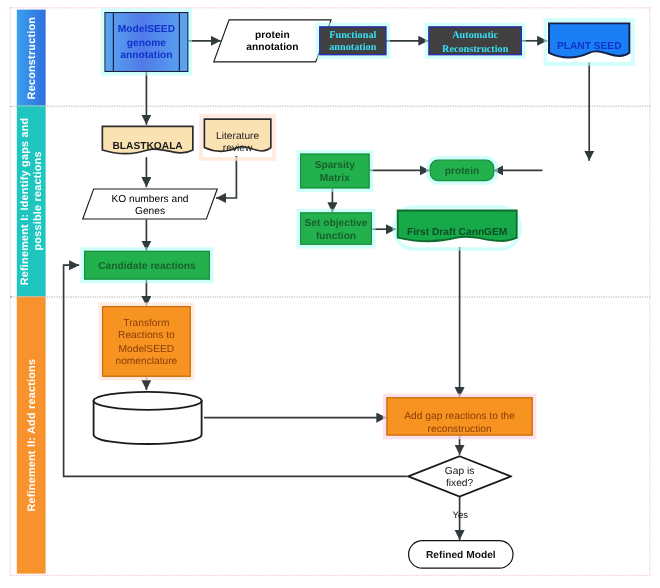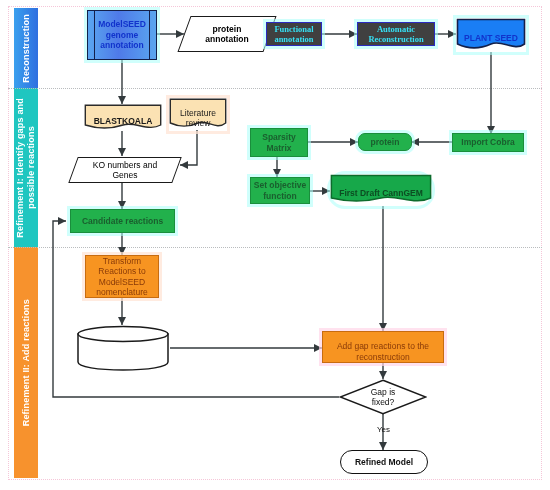--- a/index.html
+++ b/index.html
@@ -207,21 +207,21 @@
     <span class="pshape"></span>
     <span class="ptext" style="font-weight:bold;">protein
 annotation</span>
   </div>
 
   <div class="node box-blue glow-cyan" style="left:266px;top:22px;width:56px;height:24px;">
     <span>Functional
 annotation</span>
   </div>
 
-  <div class="node box-blue glow-cyan" style="left:357px;top:22px;width:78px;height:24px;">
+  <div class="node box-blue glow-cyan" style="left:357px;top:22px;width:78px;height:24px;align-items:flex-end;">
     <span>Automatic
 Reconstruction</span>
   </div>
 
   <div class="node docshape glow-cyan" style="left:456px;top:18px;width:70px;height:34px;">
     <svg viewBox="0 0 70 34" preserveAspectRatio="none">
       <path d="M1.5,1.5 H68.5 V26 C58,34 46,21 35,26 C24,31 12,31 1.5,26 Z" fill="#1a7ef5" stroke="#13204a" stroke-width="1.6"></path>
     </svg>
     <span class="dtext" style="color:#1133cc;">PLANT SEED</span>
   </div>
@@ -253,37 +253,34 @@
 
   <div class="node box-green glow-cyan" style="left:250px;top:128px;width:58px;height:29px;">
     <span>Sparsity
 Matrix</span>
   </div>
 
   <div class="node box-green rounded glow-cyan" style="left:358px;top:133px;width:54px;height:18px;">
     <span>protein</span>
   </div>
 
-  <div class="node box-green glow-cyan" style="left:452px;top:133px;width:72px;height:19px;">
-    <span>Import Cobra</span>
-  </div>
 
   <div class="node box-green glow-cyan" style="left:250px;top:177px;width:60px;height:27px;">
     <span>Set objective
 function</span>
   </div>
 
   <div class="node docshape glow-cyan" style="left:330px;top:174px;width:102px;height:32px;border-radius:15px;">
     <svg viewBox="0 0 102 32" preserveAspectRatio="none">
       <path d="M1.4,1.4 H100.6 V24 C84,32 67,20 51,24 C35,28 18,28 1.4,24 Z" fill="#17a84a" stroke="#0d6b2c" stroke-width="1.5"></path>
     </svg>
     <span class="dtext" style="color:#0c4d22;">First Draft CannGEM</span>
   </div>
 
-  <div class="node box-orange glow-peach" style="left:85px;top:255px;width:74px;height:43px;">
+  <div class="node box-orange glow-peach" style="left:85px;top:255px;width:74px;height:59px;">
     <span style="font-weight:normal;">Transform
 Reactions to
 ModelSEED
 nomenclature</span>
   </div>
 
   <div class="node cyl" style="left:76px;top:325px;width:94px;height:46px;">
     <svg viewBox="0 0 94 46" preserveAspectRatio="none">
       <path d="M2,9 V37 C2,42 22,45 47,45 C72,45 92,42 92,37 V9 Z" fill="#ffffff" stroke="#1a1a1a" stroke-width="1.5"></path>
       <ellipse cx="47" cy="9" rx="45" ry="7.5" fill="#ffffff" stroke="#1a1a1a" stroke-width="1.5"></ellipse>

